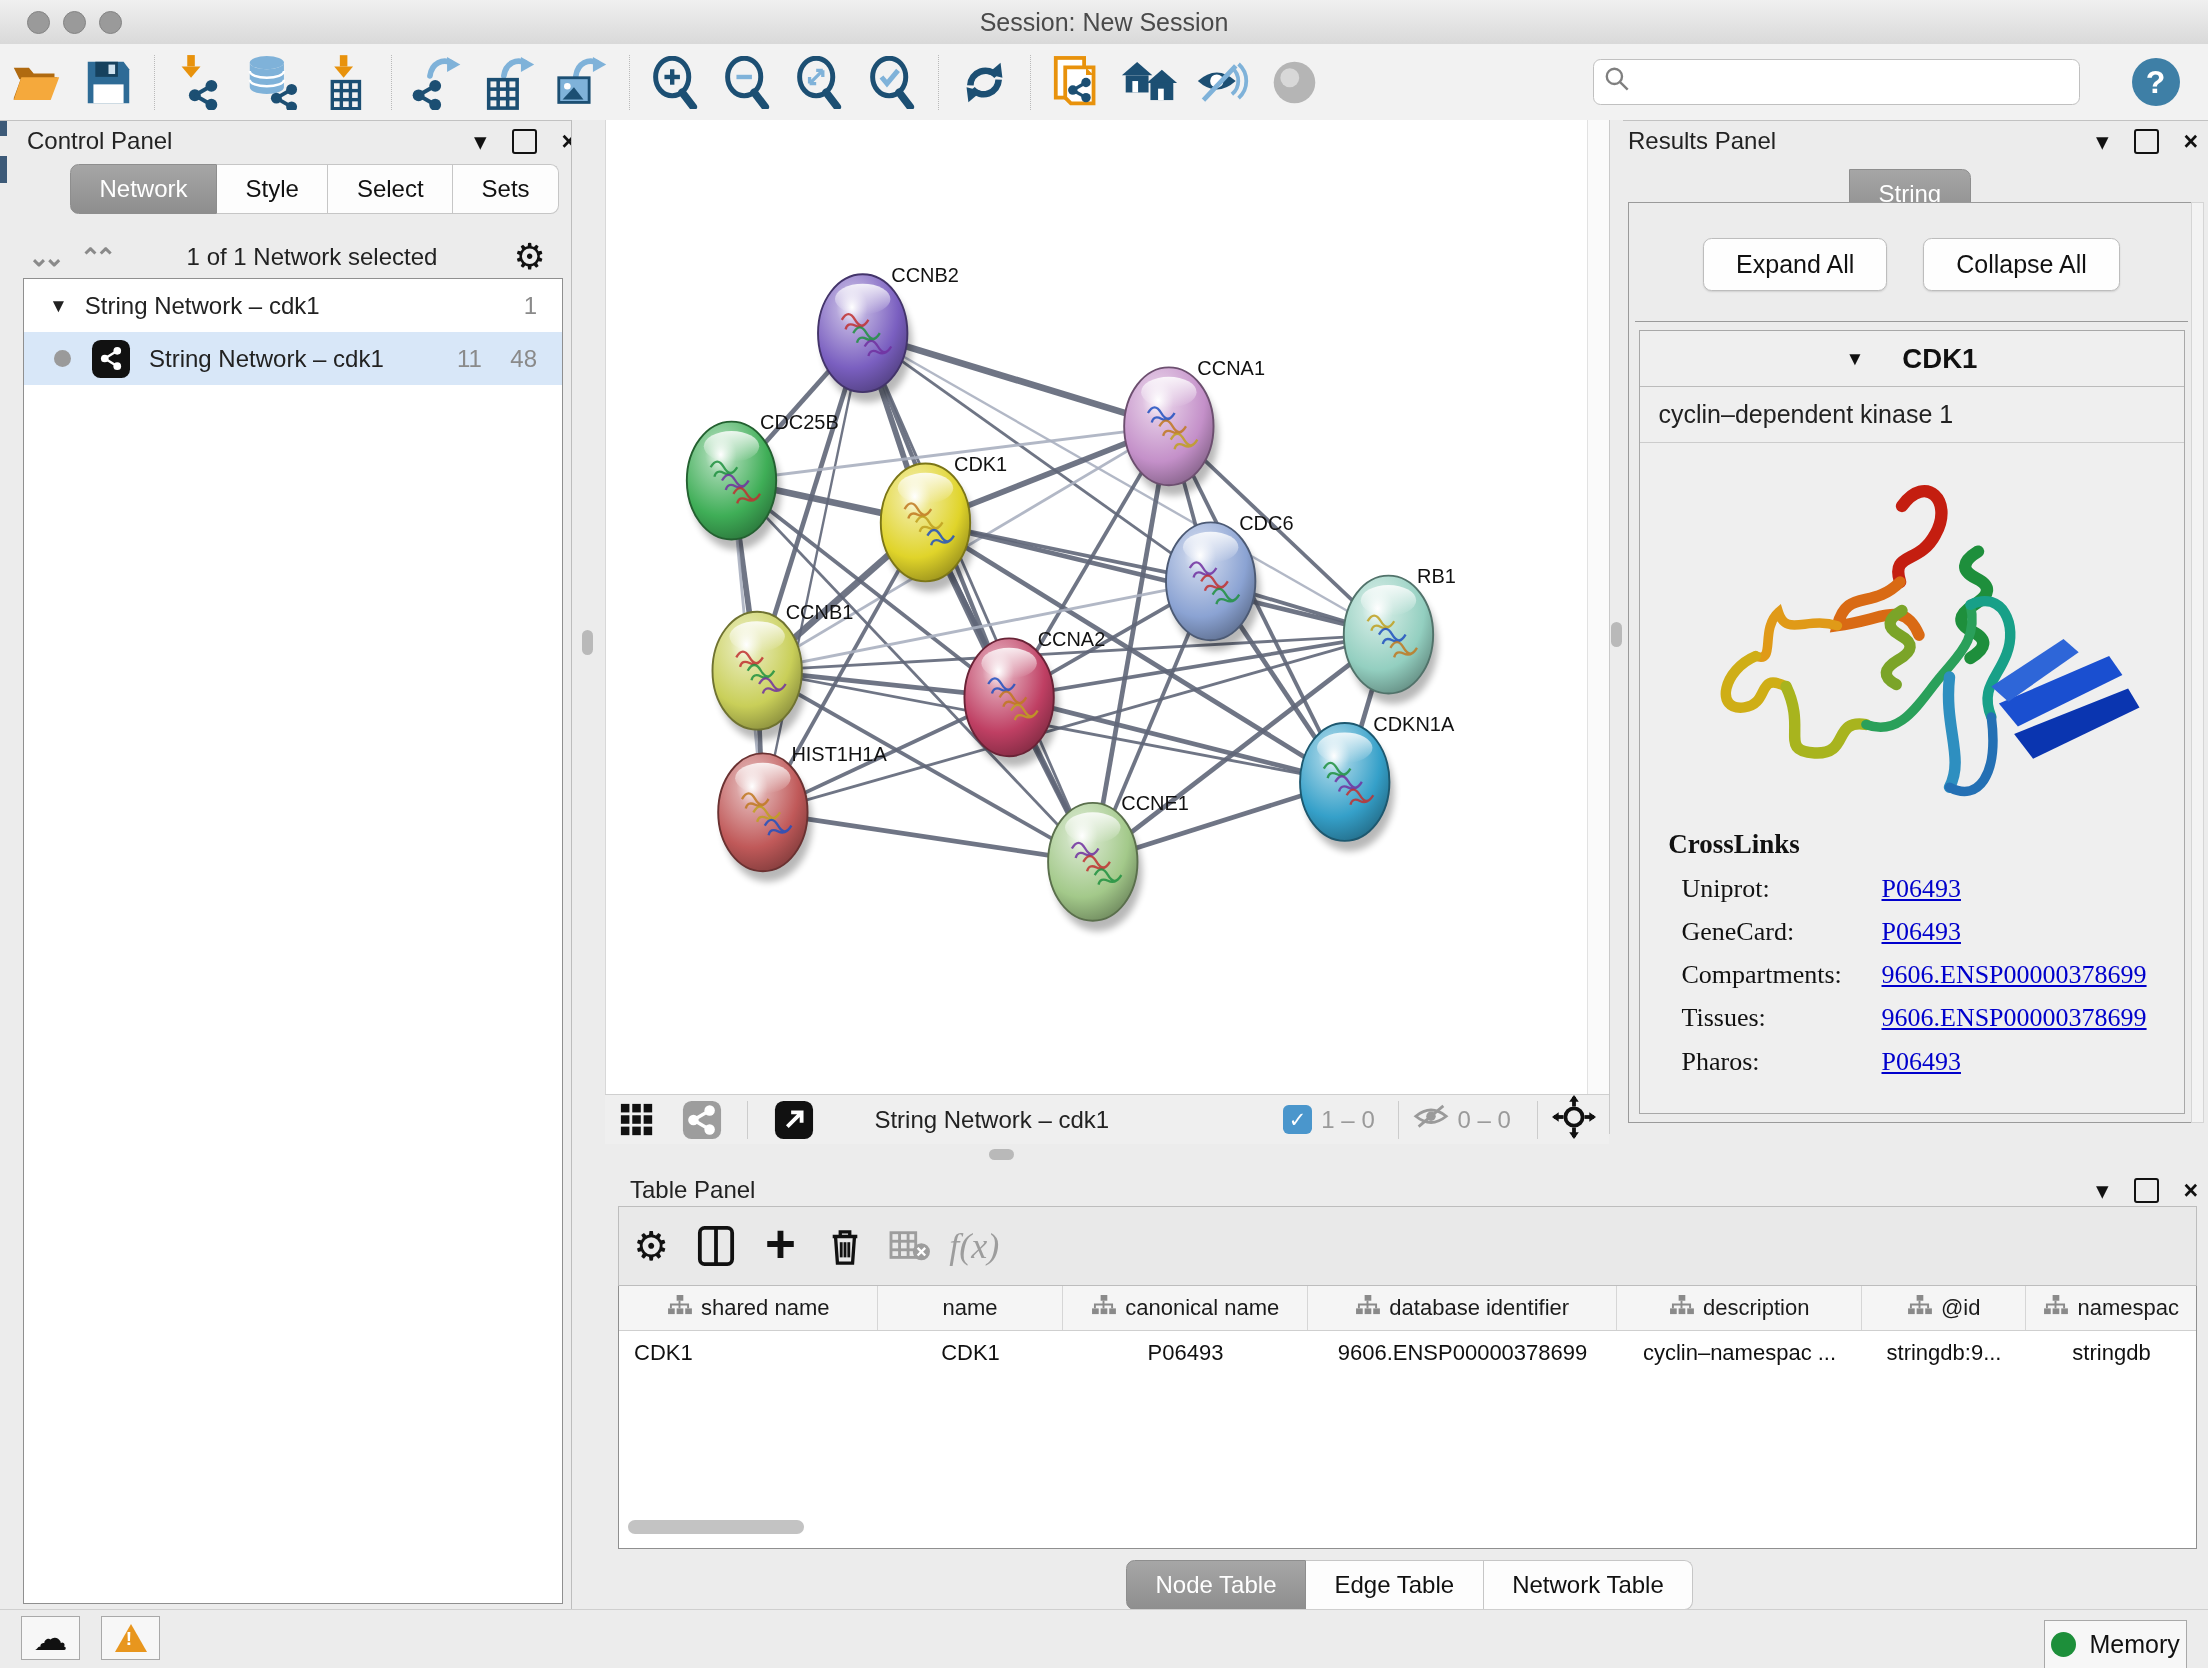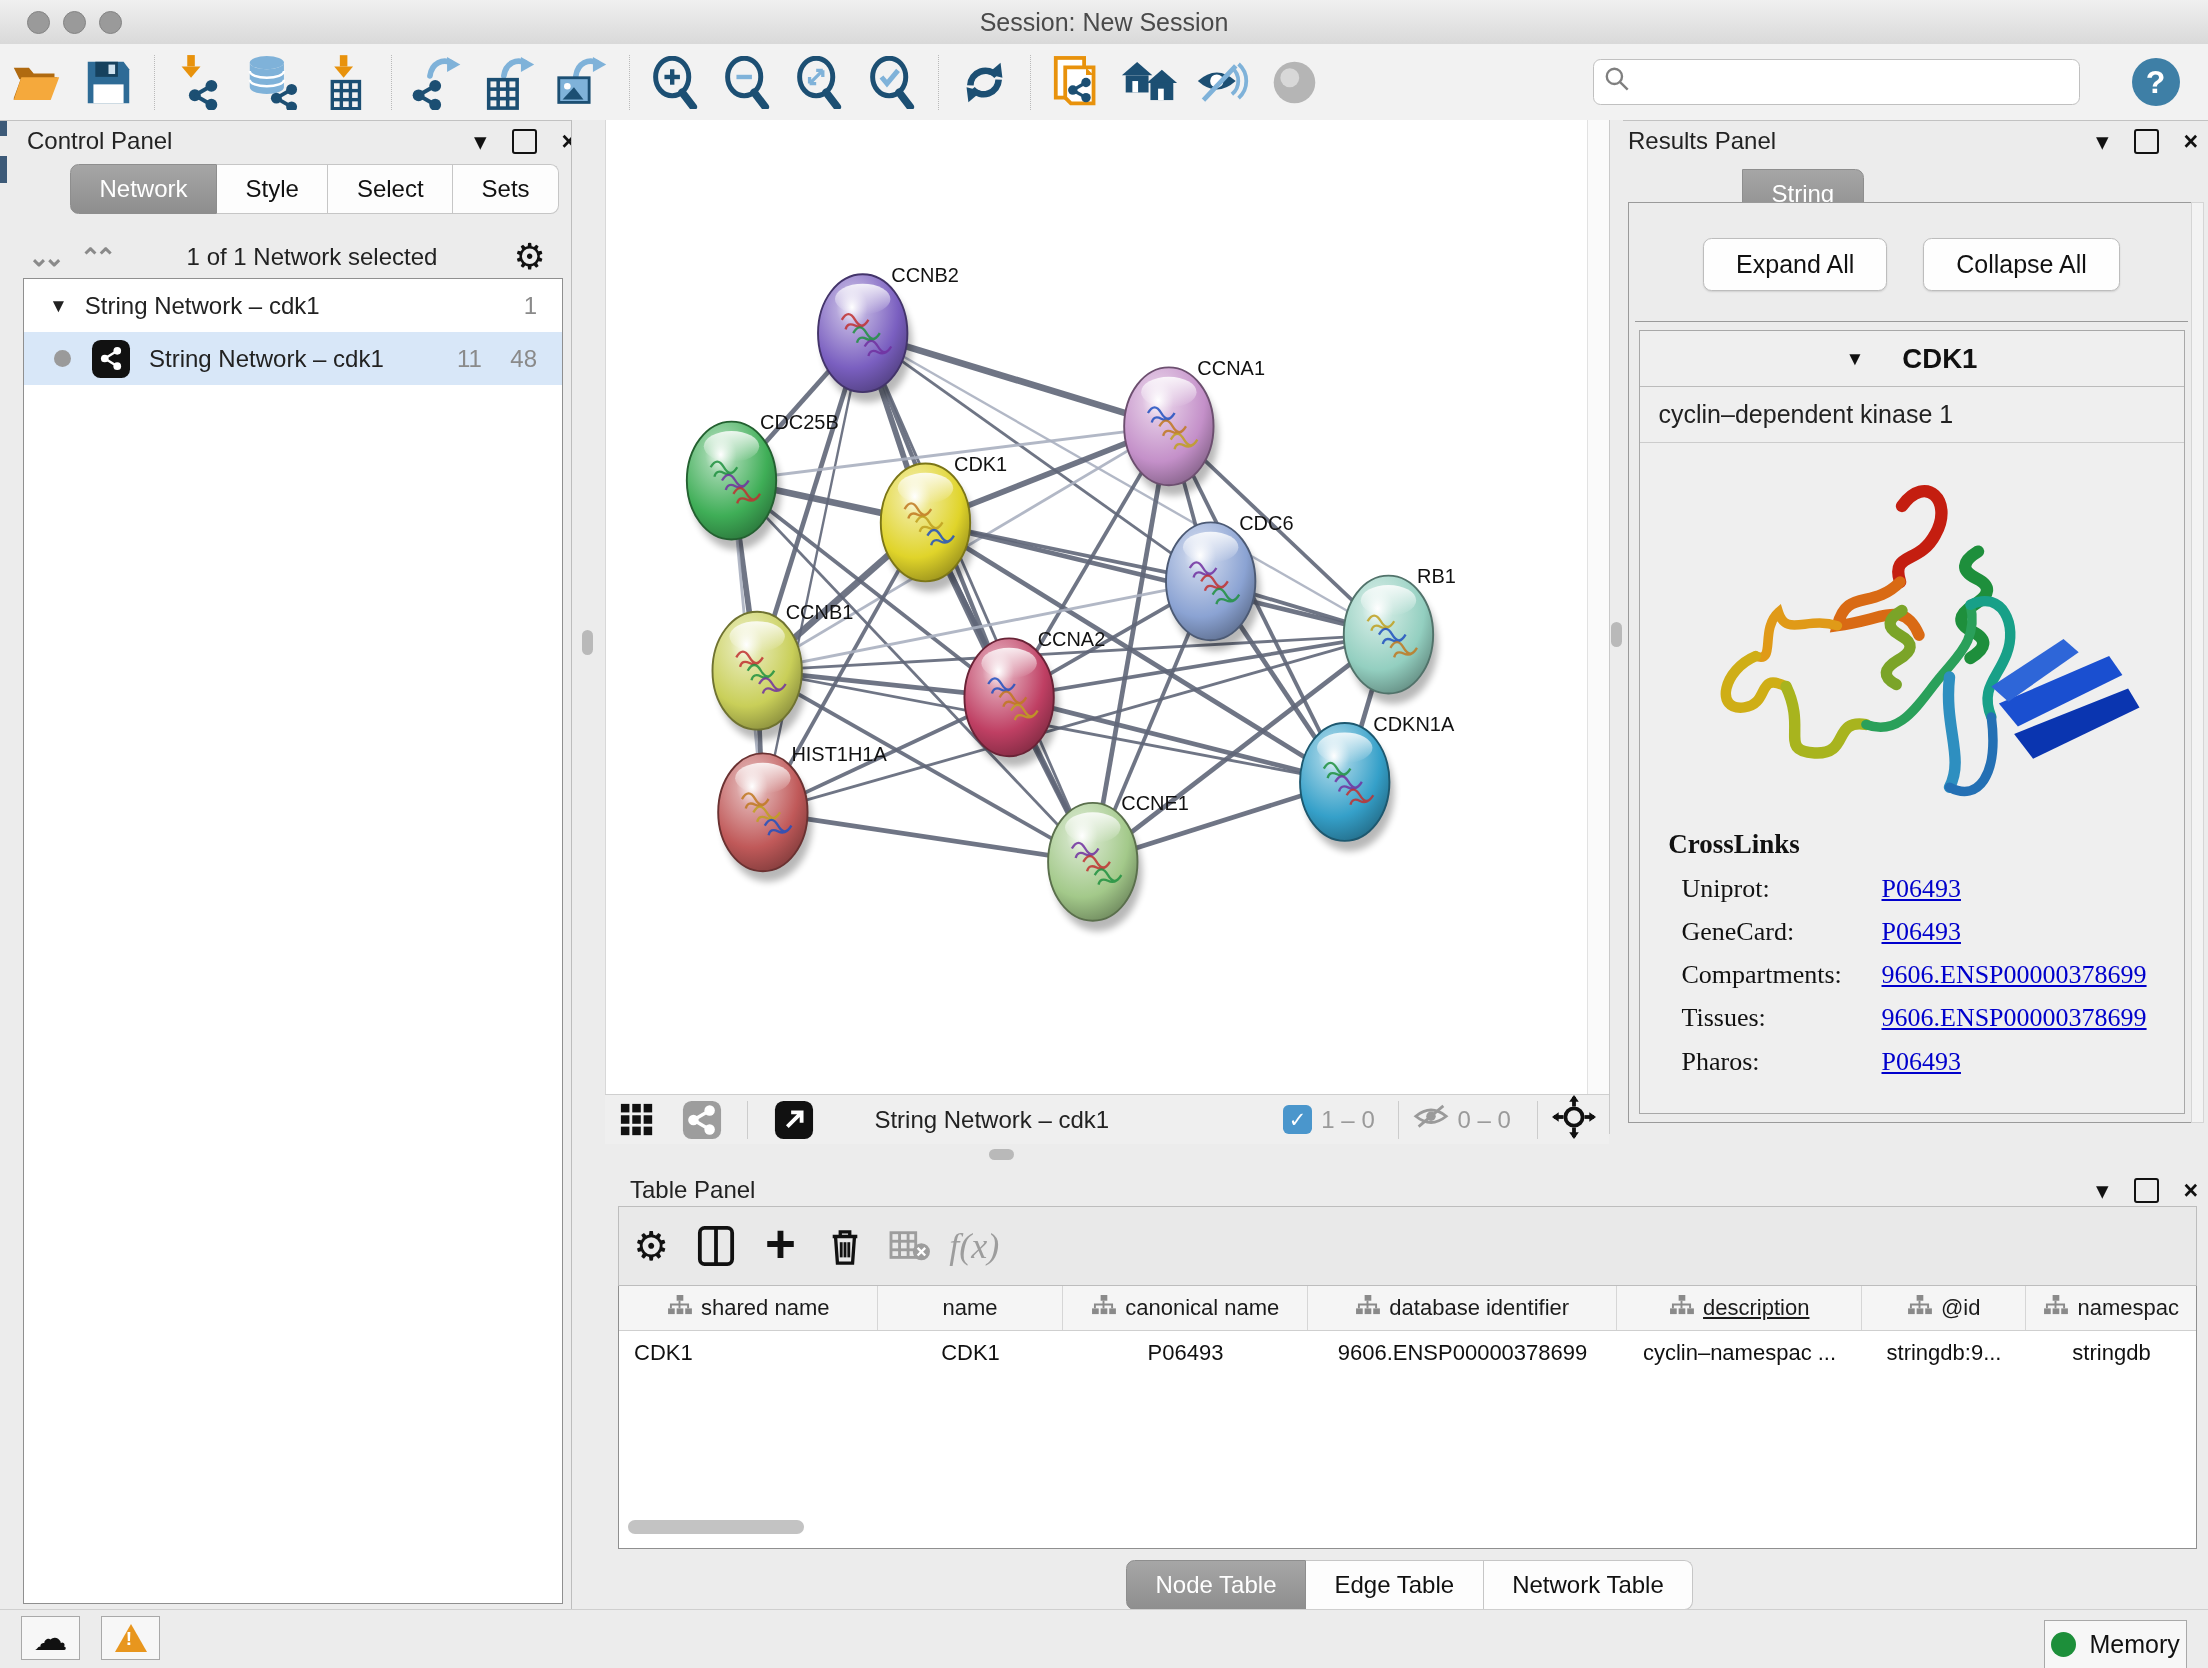--- a/index.html
+++ b/index.html
@@ -669,21 +669,21 @@
   <div style="position:absolute;left:1609px;top:120px;width:13.3px;height:1014px;background:#ececec;border-left:1px solid #c9c9c9;">
     <div class="grip" style="position:absolute;left:1px;top:502px"></div>
   </div>
 
   <div class="panel-header" style="left:1628px;top:127px;">Results Panel</div>
   <div class="ph-controls" style="left:2096px;top:127px;">
     <span>▾</span>
     <span class="ph-box"></span>
     <span style="font-weight:bold">×</span>
   </div>
-  <div class="seg" style="position:absolute;left:1742px;top:169px;">
+  <div class="seg" style="position:absolute;left:1849px;top:169px;">
     <div class="tab active">String</div>
   </div>
 
   <div class="rp-outer">
     <div class="rp-buttons">
       <div class="rp-btn">Expand All</div>
       <div class="rp-btn">Collapse All</div>
     </div>
     <div class="rp-content">
       <div class="rp-hdr">
@@ -823,21 +823,21 @@
                 <rect x="1" y="14" width="7" height="6"></rect>
                 <rect x="10" y="14" width="7" height="6"></rect>
                 <rect x="19" y="14" width="7" height="6"></rect>
               </g>
               <g stroke="#8a8a8a" stroke-width="2" fill="none">
                 <path d="M13 6 v4 M4 14 v-4 h18 v4 M13 10 v4"></path>
               </g>
             </svg></span>
           <span>database identifier</span>
         </div>
-        <div class="tbl-th" style="width: 245px; flex: 0 0 245px; text-decoration: underline;">
+        <div class="tbl-th" style="width: 245px; flex: 0 0 245px;">
           <span><svg width="25" height="21" viewBox="0 0 26 22">
               <g fill="#8a8a8a">
                 <rect x="10" y="0" width="7" height="6"></rect>
                 <rect x="1" y="14" width="7" height="6"></rect>
                 <rect x="10" y="14" width="7" height="6"></rect>
                 <rect x="19" y="14" width="7" height="6"></rect>
               </g>
               <g stroke="#8a8a8a" stroke-width="2" fill="none">
                 <path d="M13 6 v4 M4 14 v-4 h18 v4 M13 10 v4"></path>
               </g>

